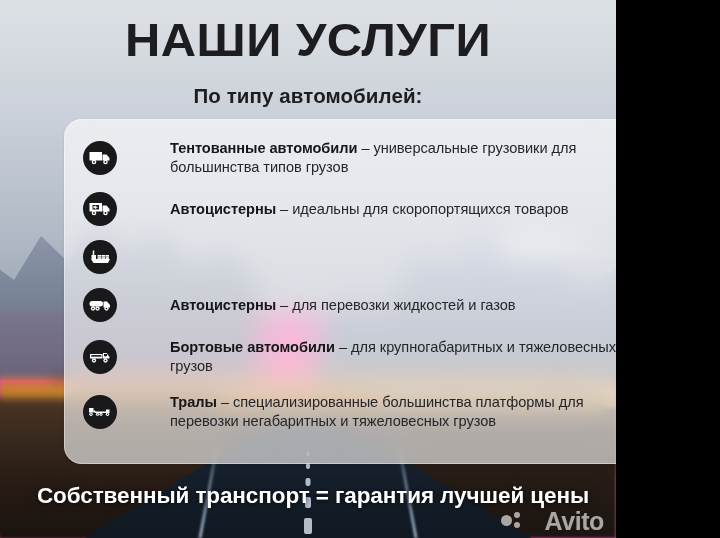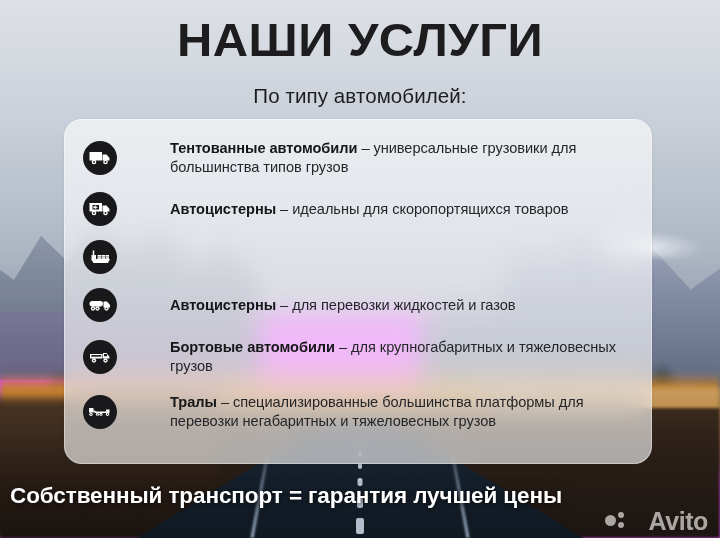--- a/index.html
+++ b/index.html
@@ -7,24 +7,24 @@
     margin: 0;
     padding: 0;
     background: #000;
   }
   body {
     font-family: "Liberation Sans", "DejaVu Sans", sans-serif;
   }
 
   .poster {
     position: relative;
-    width: 720px;
+    width: 616px;
     height: 538px;
     overflow: hidden;
-    background: #d946ef;
+    background: #ec4899;
   }
 
   
   .bg {
     position: absolute;
     inset: 0;
     overflow: hidden;
   }
   .bg-sky {
     position: absolute;
@@ -172,21 +172,21 @@
     letter-spacing: 0.5px;
     color: #1d1d1f;
     font-family: "Liberation Sans", "DejaVu Sans", sans-serif;
     transform: scaleX(1.04);
   }
   .subtitle {
     position: absolute;
     left: 0; right: 0; top: 84px;
     text-align: center;
     font-size: 20.5px;
-    font-weight: 400;
+    font-weight: 700;
     color: #1d1d1f;
     letter-spacing: .1px;
   }
 
   
   .panel {
     position: absolute;
     left: 64px; top: 119px;
     width: 588px; height: 345px;
     border-radius: 18px;
@@ -232,20 +232,21 @@
     padding-top: 5px;
     letter-spacing: -0.05px;
   }
   .svc-txt b { font-weight: 700; color: #161719; }
 
   
   .footer {
     position: absolute;
     left: 0; right: 0;
     top: 483px;
+    text-align: center;
     font-size: 22.5px;
     font-weight: 700;
     color: #ffffff;
     letter-spacing: -0.1px;
     text-shadow: 0 1px 4px rgba(0,0,0,.55), 0 0 14px rgba(0,0,0,.35);
     margin-left: 10px;
   }
 
   
   .wm {

